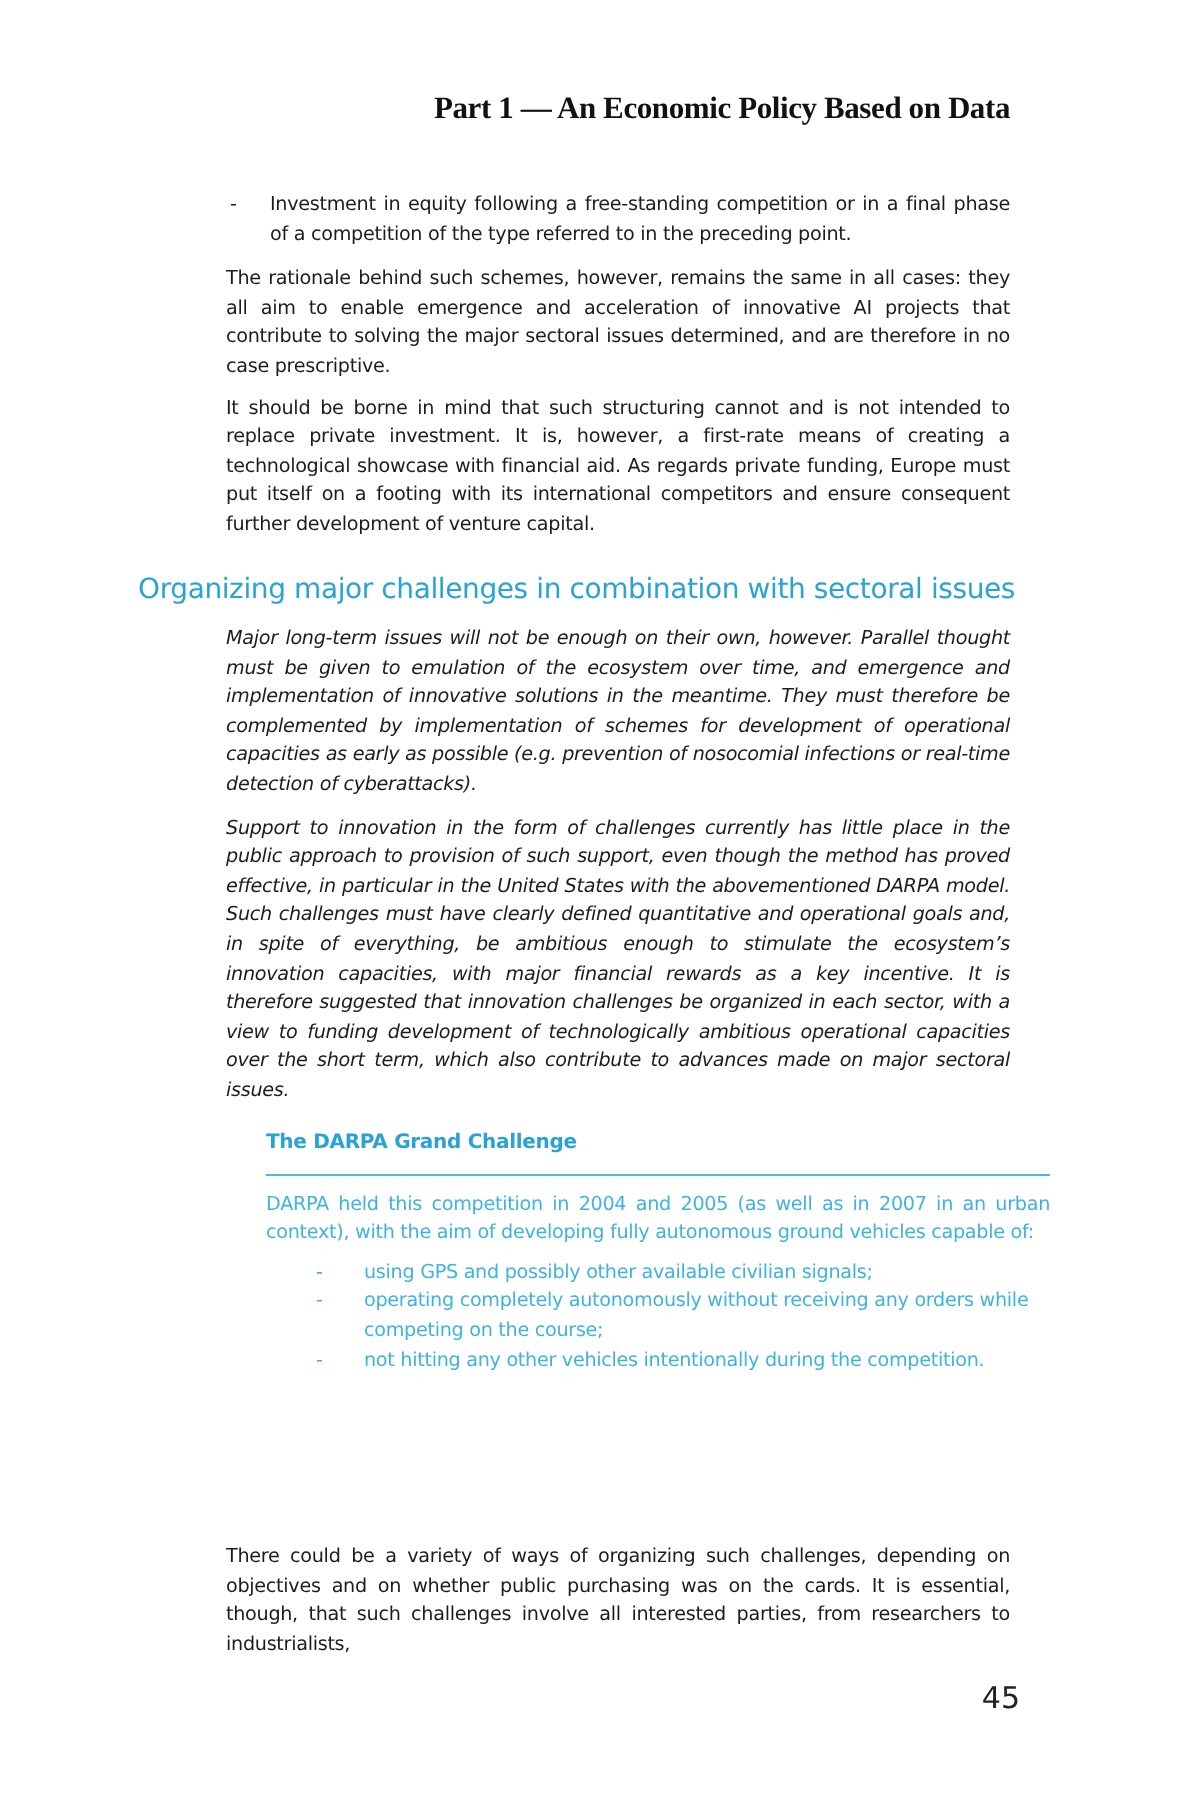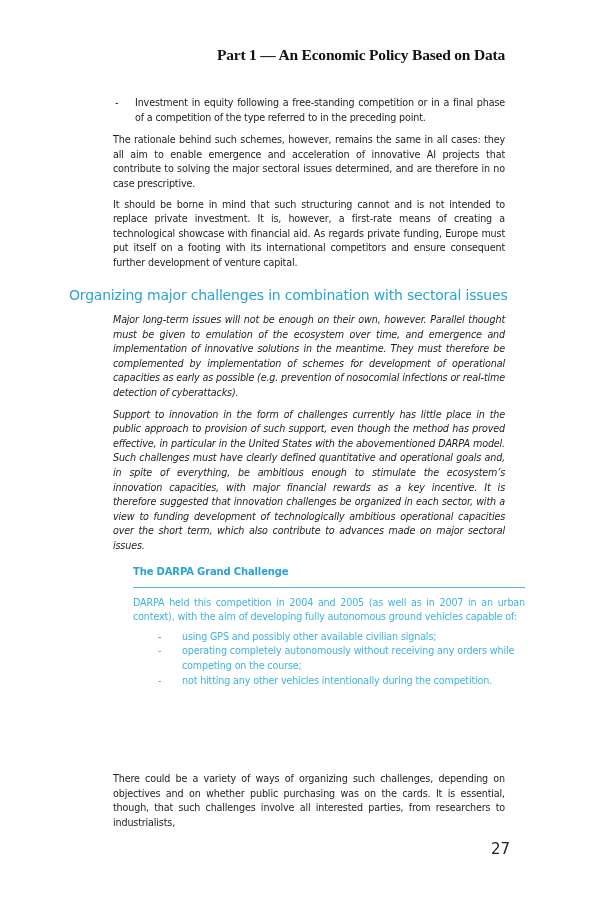--- a/index.html
+++ b/index.html
@@ -136,13 +136,13 @@
     <li><span class="dash">-</span><span>using GPS and possibly other available civilian signals;</span></li>
     <li><span class="dash">-</span><span>operating completely autonomously without receiving any orders while competing on the course;</span></li>
     <li><span class="dash">-</span><span>not hitting any other vehicles intentionally during the competition.</span></li>
   </ul>
 </div>
 
 <div class="body-block" style="top: 772px;">
   <p>There could be a variety of ways of organizing such challenges, depending on objectives and on whether public purchasing was on the cards. It is essential, though, that such challenges involve all interested parties, from researchers to industrialists,</p>
 </div>
 
-<div class="page-number">27</div>
+<div class="page-number">45</div>
 
 </body></html>

